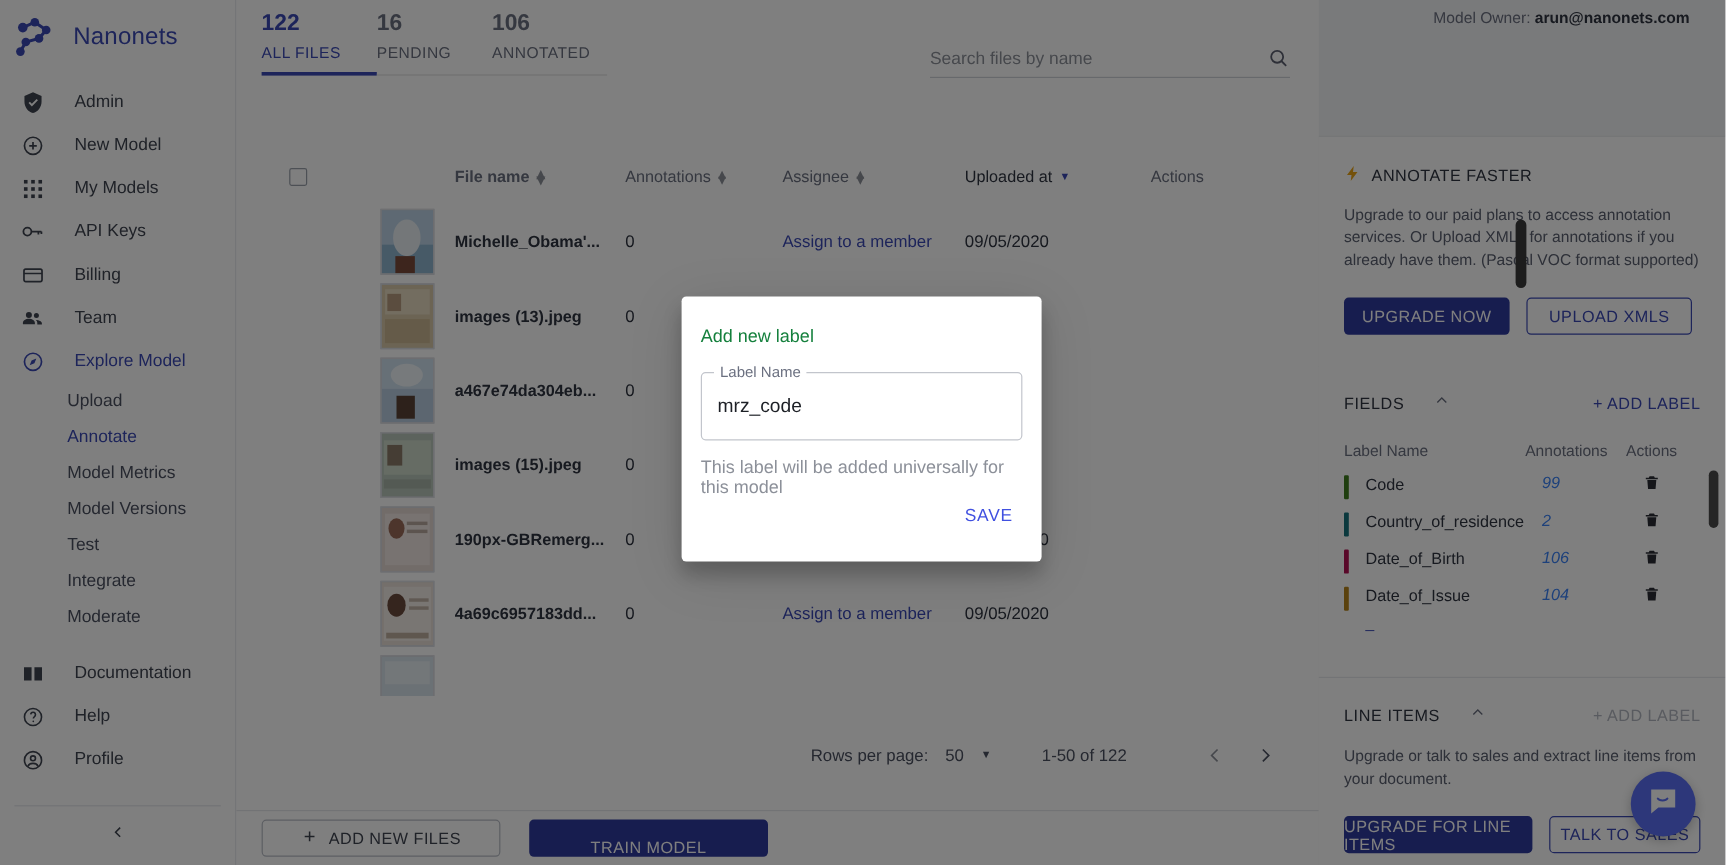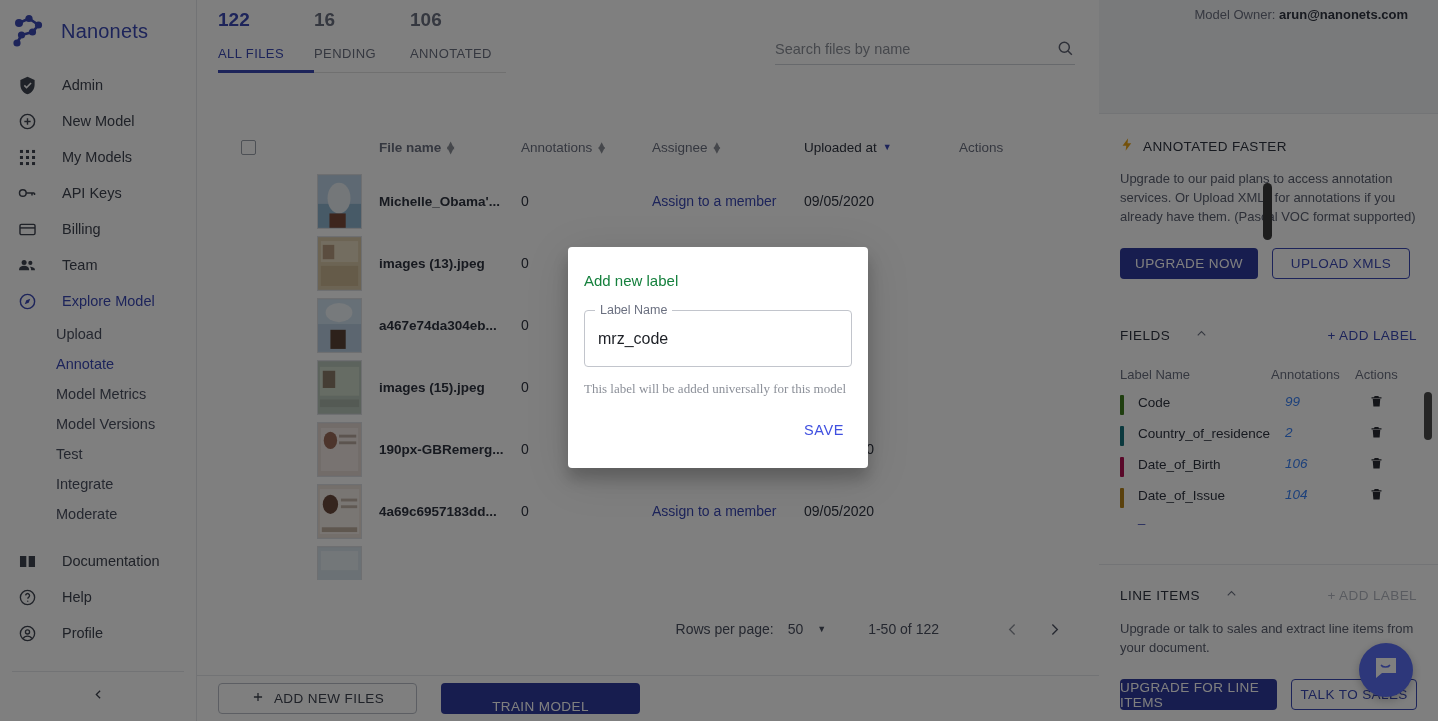--- a/index.html
+++ b/index.html
@@ -94,21 +94,21 @@
     border-bottom: 1px solid #e0e0e0;
   }
   .tab.active { border-bottom: 3px solid #3b49b5; }
   .tab-count {
     font-size: 19px; font-weight: bold;
     color: #6b7080; line-height: 24px;
   }
   .tab.active .tab-count { color: #3b49b5; }
   .tab-label {
     font-size: 13px; color: #6b7080;
-    letter-spacing: .4px; margin-top: 14px;
+    letter-spacing: .4px; margin-top: 4px;
   }
   .tab.active .tab-label { color: #3b49b5; }
 
   #search-wrap {
     position: absolute; left: 578px; top: 33px;
     width: 300px; height: 32px;
     border-bottom: 1px solid #cfd2d8;
     display: flex; align-items: center;
   }
   #search-input {
@@ -320,21 +320,21 @@
     font-size: 12.5px; color: #6b7080;
   }
   #label-name-input {
     width: 100%; border: none; outline: none;
     font-size: 16px; color: #1d2026;
     font-family: "Liberation Sans", sans-serif;
     background: transparent;
   }
   #modal-hint {
     margin-top: 14px;
-    font-size: 13px; color: #8c9099; font-family: Liberation Serif, serif;
+    font-size: 15px; color: #8c9099;
   }
   #modal-save {
     position: absolute; right: 16px; bottom: 24px;
     font-size: 14.5px; letter-spacing: .6px;
     color: #4050e0; cursor: pointer;
     padding: 6px 8px;
   }
 </style>
 </head>
 <body>
@@ -705,21 +705,21 @@
 
   <div id="right">
 
     <div id="annotate-faster" class="rp-card">
       <div class="rp-title">
         <span>
           <svg width="15" height="15" viewBox="0 0 24 24" fill="#e8a317">
               <path d="M13 2L4 14h6l-1 8 9-12h-6z"></path>
             </svg>
         </span>
-        <span>ANNOTATED FASTER</span>
+        <span>ANNOTATE FASTER</span>
       </div>
       <div class="rp-body">Upgrade to our paid plans to access annotation services. Or Upload XMLs for annotations if you already have them. (Pascal VOC format supported)</div>
       <div class="rp-actions">
         <div id="upgrade-now" class="btn btn-primary">
           <span>UPGRADE NOW</span>
         </div>
         <div id="upload-xmls" class="btn">
           <span>UPLOAD XMLS</span>
         </div>
       </div>

